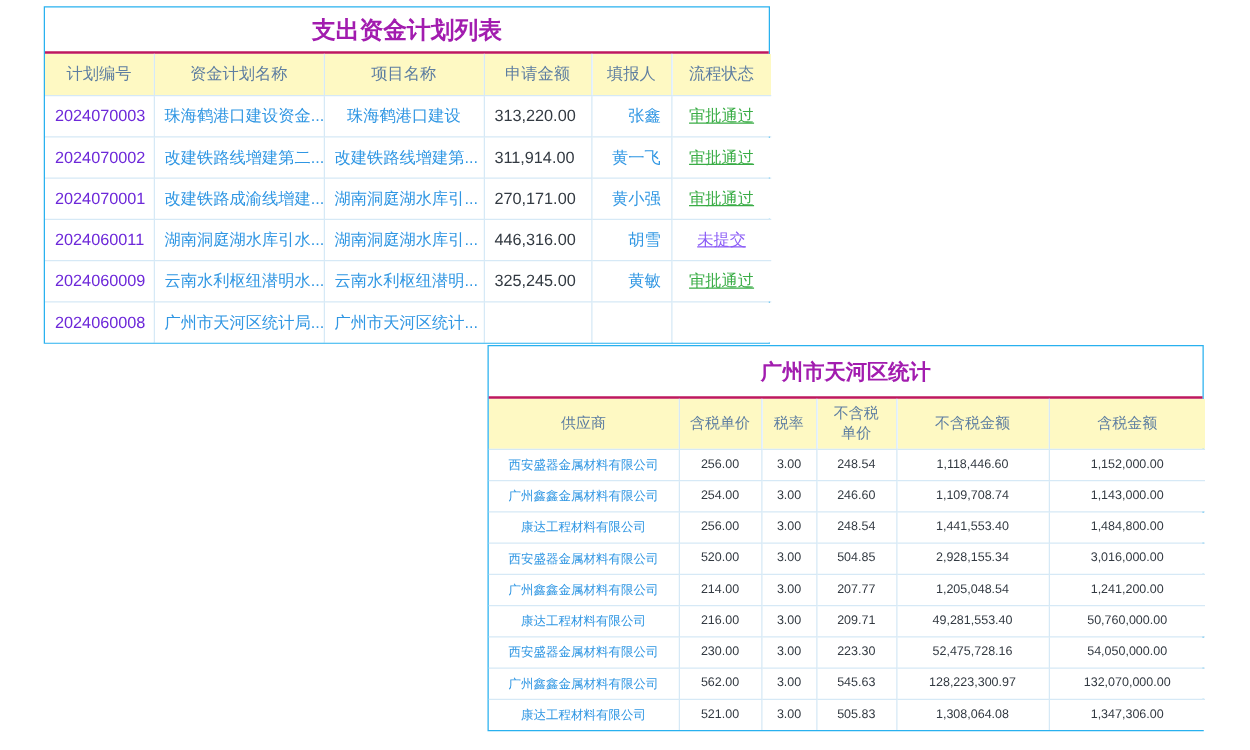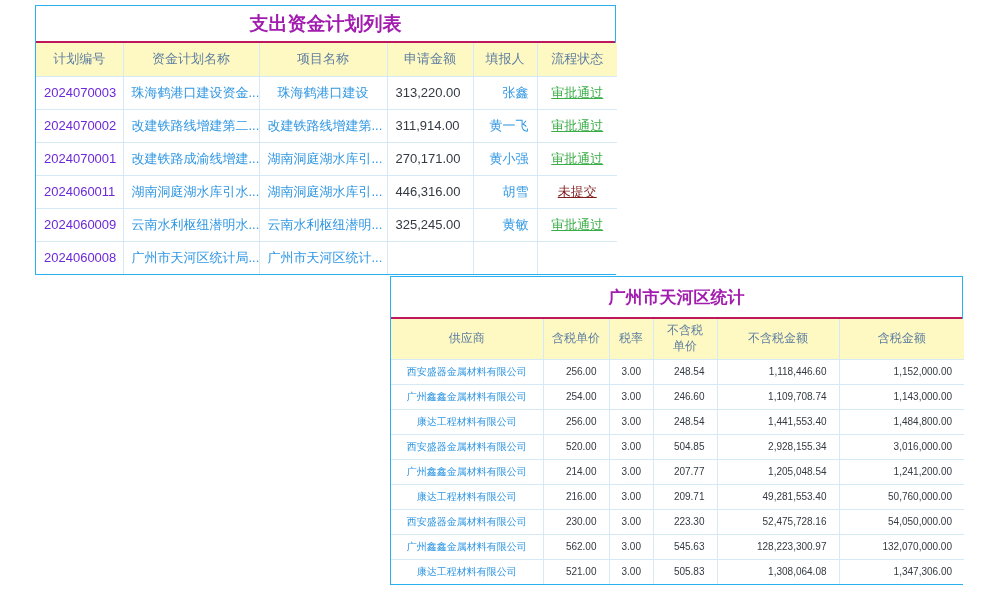--- a/index.html
+++ b/index.html
@@ -46,29 +46,29 @@
   #plan-card .card-title { height: 37px; font-size: 19px; }
   #plan-card th { height: 33px; font-size: 13px; padding: 0 6px; }
   #plan-card td { height: 33px; font-size: 13px; padding: 0 8px; }
   #plan-card td.c-id     { text-align: center; color: #6d28d9; }
   #plan-card td.c-name,
   #plan-card td.c-proj   { text-align: center; color: #2f96e3; }
   #plan-card td.c-amt    { padding-right: 9px; }
   #plan-card td.c-person { text-align: right; color: #2f96e3; }
   #plan-card td.c-status { text-align: center; }
   td.status-approved     { color: #3aad46; text-decoration: underline; }
-  td.status-unsubmitted  { color: #7f1d1d; text-decoration: underline; }
+  td.status-unsubmitted  { color: #8b5cf6; text-decoration: underline; }
 
   
   #quote-card { left: 390px; top: 276px; width: 573px; }
   #quote-card .card-title { height: 42px; font-size: 17px; }
   #quote-card th { height: 40px; font-size: 12px; padding: 0 8px; white-space: normal; line-height: 1.3; }
   #quote-card td { height: 25px; font-size: 10px; padding: 0 12px; }
   #quote-card td.c-supplier { text-align: center; color: #2f96e3; padding: 0 4px; }
-  #quote-card td.c-num      { text-align: right; }
+  #quote-card td.c-num      { text-align: center; }
 </style>
 </head>
 <body>
 
 <div class="card" id="plan-card">
   <div class="card-title">支出资金计划列表</div>
   <table>
     <colgroup>
       <col style="width:87px">
         <col style="width:136px">

